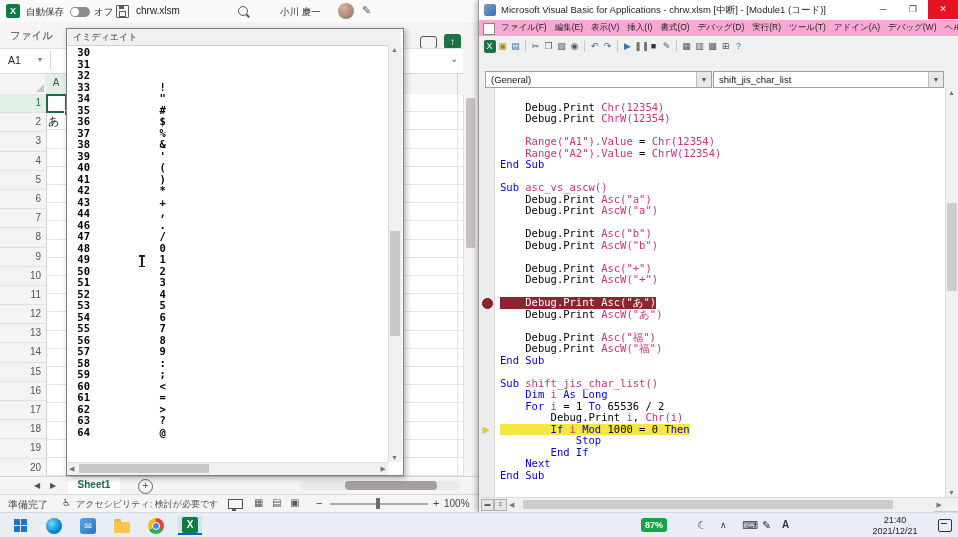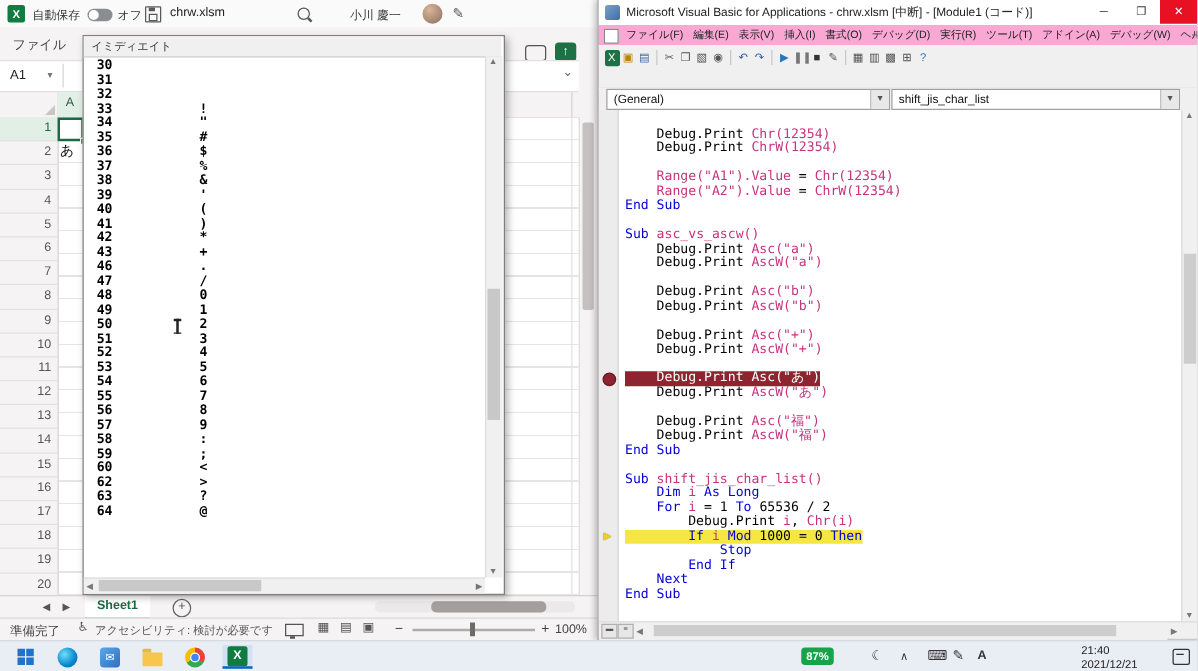--- a/index.html
+++ b/index.html
@@ -160,21 +160,21 @@
   .folder:before{content:"";position:absolute;left:0;top:-3px;width:7px;height:3px;background:#e8b93e;border-radius:1px 1px 0 0;}
   .chrome-circle{width:16px;height:16px;border-radius:50%;position:relative;
     background:conic-gradient(#ea4335 0 33%,#34a853 33% 66%,#fbbc05 66% 100%);}
   .chrome-circle:after{content:"";position:absolute;left:4px;top:4px;width:8px;height:8px;border-radius:50%;
     background:#4286f5;border:1.5px solid #fff;box-sizing:border-box;}
   .excel-sq{width:16px;height:16px;border-radius:2px;background:#107c41;color:#fff;font-weight:bold;
     font-size:10px;text-align:center;line-height:16px;}
   .tray-badge{top:5px;height:14px;background:#17a34a;border-radius:3px;color:#fff;font-weight:bold;
     font-size:9px;line-height:14px;padding:0 4px;}
   .tray-ico{top:5px;font-size:11px;color:#333;line-height:14px;}
-  .tray-clock{top:1.5px;width:60px;text-align:left;font-size:9px;color:#222;line-height:11px;}
+  .tray-clock{top:1.5px;width:60px;text-align:center;font-size:9px;color:#222;line-height:11px;}
   .notif-box{top:6px;width:12px;height:11px;border:1.3px solid #333;border-radius:2px;}
   .notif-box:after{content:"";position:absolute;left:2px;top:3px;width:6px;height:1px;background:#333;}
 </style>
 </head>
 <body>
 
 <div class="screen">
 
   <div class="abs excel">
 
@@ -284,35 +284,37 @@
         <div class="im-line"> 34           "</div>
         <div class="im-line"> 35           #</div>
         <div class="im-line"> 36           $</div>
         <div class="im-line"> 37           %</div>
         <div class="im-line"> 38           &amp;</div>
         <div class="im-line"> 39           '</div>
         <div class="im-line"> 40           (</div>
         <div class="im-line"> 41           )</div>
         <div class="im-line"> 42           *</div>
         <div class="im-line"> 43           +</div>
+        <div class="im-line"> 44           ,</div>
         <div class="im-line"> 46           .</div>
         <div class="im-line"> 47           /</div>
         <div class="im-line"> 48           0</div>
         <div class="im-line"> 49           1</div>
         <div class="im-line"> 50           2</div>
         <div class="im-line"> 51           3</div>
         <div class="im-line"> 52           4</div>
         <div class="im-line"> 53           5</div>
         <div class="im-line"> 54           6</div>
         <div class="im-line"> 55           7</div>
         <div class="im-line"> 56           8</div>
         <div class="im-line"> 57           9</div>
         <div class="im-line"> 58           :</div>
         <div class="im-line"> 59           ;</div>
         <div class="im-line"> 60           &lt;</div>
+        <div class="im-line"> 61           =</div>
         <div class="im-line"> 62           &gt;</div>
         <div class="im-line"> 63           ?</div>
         <div class="im-line"> 64           @</div>
       </div>
     <div class="abs im-vscroll">
       <div class="abs im-varrow" style="top:1px;">▲</div>
       <div class="abs im-vthumb"></div>
       <div class="abs im-varrow" style="bottom:1px;">▼</div>
     </div>
     <div class="abs im-hscroll">

